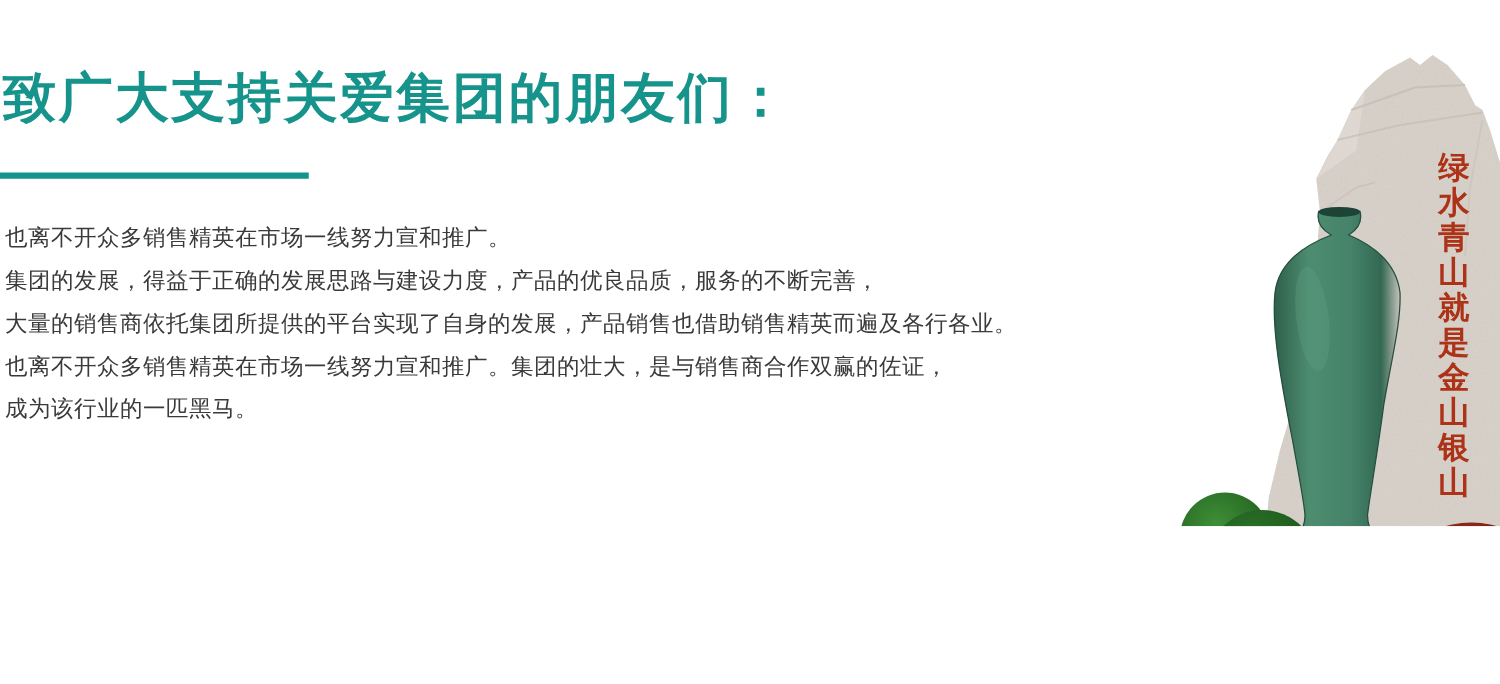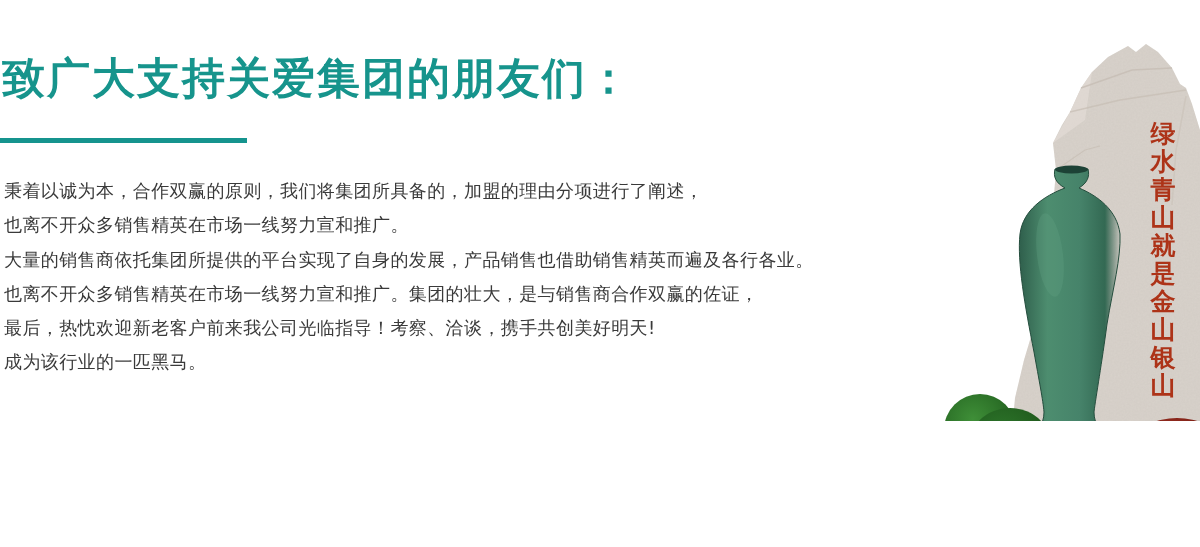--- a/index.html
+++ b/index.html
@@ -38,25 +38,24 @@
 </head>
 <body>
 
 <div class="stage">
 
   <h1 class="page-title">致广大支持关爱集团的朋友们：</h1>
 
   <div class="heading-divider"></div>
 
   <div class="letter">
-    <p>秉着以诚为本，合作双赢的原则，我们将集团所具备的，加盟的理由分项进行了阐述，</p>
     <p>也离不开众多销售精英在市场一线努力宣和推广。</p>
+    <p>集团的发展，得益于正确的发展思路与建设力度，产品的优良品质，服务的不断完善，</p>
     <p>大量的销售商依托集团所提供的平台实现了自身的发展，产品销售也借助销售精英而遍及各行各业。</p>
     <p>也离不开众多销售精英在市场一线努力宣和推广。集团的壮大，是与销售商合作双赢的佐证，</p>
-    <p>最后，热忱欢迎新老客户前来我公司光临指导！考察、洽谈，携手共创美好明天!</p>
     <p>成为该行业的一匹黑马。</p>
   </div>
 
   <svg class="monument" viewBox="0 0 460 547" aria-hidden="true">
     <defs>
       <filter id="grain" x="-5%" y="-5%" width="110%" height="110%">
         <feTurbulence type="fractalNoise" baseFrequency="0.55" numOctaves="2" seed="7" result="noise"></feTurbulence>
         <feColorMatrix in="noise" type="matrix" values="0 0 0 0 0.55  0 0 0 0 0.51  0 0 0 0 0.47  0 0 0 0.5 0" result="tint"></feColorMatrix>
         <feComposite in="tint" in2="SourceGraphic" operator="in"></feComposite>
       </filter>

